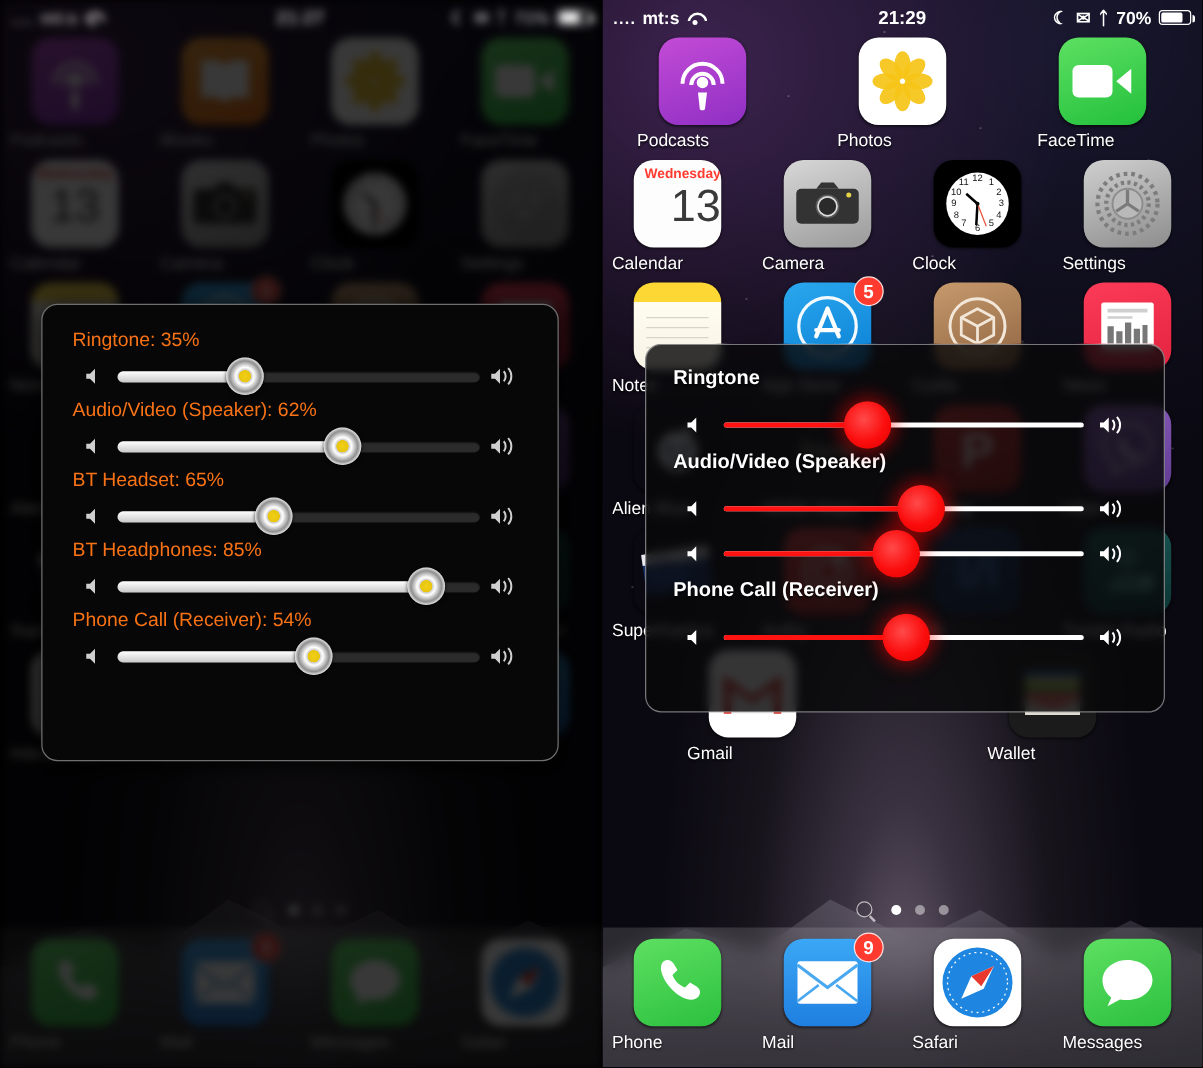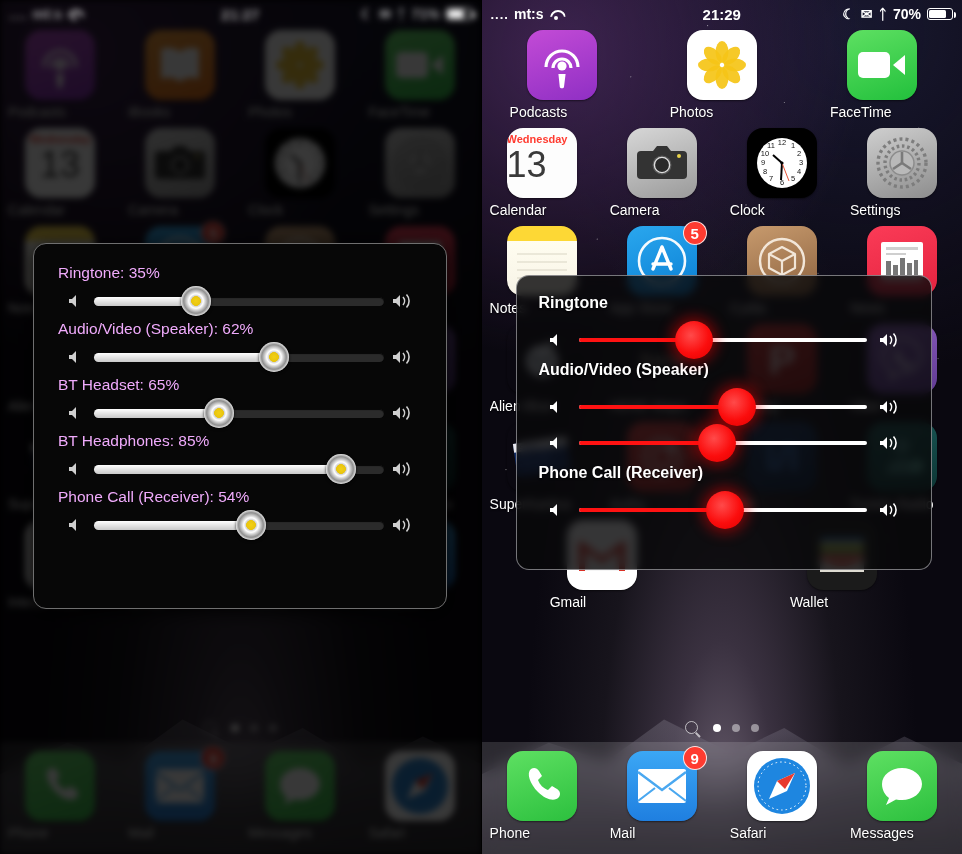--- a/index.html
+++ b/index.html
@@ -127,21 +127,21 @@
   .divider { width:0; border-left:1px solid #000; }
 
   
   .vpanel-left {
     position:absolute; left:33px; top:243px; width:414px; height:366px; z-index:9;
     background:#070707; border:1px solid #6f6f6f; border-radius:13px;
     box-shadow:0 4px 16px rgba(0,0,0,.8);
     padding:20px 24px 16px 24px;
   }
   .vrow-left { margin-bottom:11px; }
-  .vlabel-left { color:#f0abfc; font-size:15.5px; margin-bottom:11px; }
+  .vlabel-left { color:#f97316; font-size:15.5px; margin-bottom:11px; }
   .vslider-left { display:flex; align-items:center; gap:0; }
   .spk-sm, .spk-lg { flex:0 0 auto; display:flex; align-items:center; justify-content:center; }
   .spk-sm { width:34px; }
   .spk-lg { width:36px; }
   .track-l { position:relative; flex:1 1 auto; height:9px; margin:0 2px;
     background:#2b2b2b; border-radius:5px; box-shadow:inset 0 1px 1px rgba(0,0,0,.9); }
   .fill-l { position:absolute; left:0; top:0; bottom:0; border-radius:5px;
     background:linear-gradient(180deg,#ffffff,#c9c9c9); }
   .knob-l { position:absolute; top:50%; width:30px; height:30px; margin-left:-15px; margin-top:-15px;
     border-radius:50%;
@@ -787,21 +787,21 @@
                   <path d="M37 17l12-10v20z" fill="#fff"></path>
                 </svg>
               </span>
             </div>
             <div class="label">FaceTime</div>
           </div>
         </div>
         <div class="row">
           <div class="appwrap">
             <div class="icon ic-calendar">
-              <div style="width:100%;height:100%;display:flex;flex-direction:column;align-items:flex-start;justify-content:flex-start;padding-top:5px">
+              <div style="width:100%;height:100%;display:flex;flex-direction:column;align-items:flex-end;justify-content:flex-start;padding-top:5px">
                 <div style="color:#ff3b30;font-size:11px;font-weight:bold">Wednesday</div>
                 <div style="color:#3a3a3a;font-size:36px;font-weight:300;line-height:40px">13</div>
               </div>
             </div>
             <div class="label">Calendar</div>
           </div>
           <div class="appwrap">
             <div class="icon ic-camera">
               <span class="glyph">
                 <svg width="54" height="40" viewBox="0 0 54 40">

